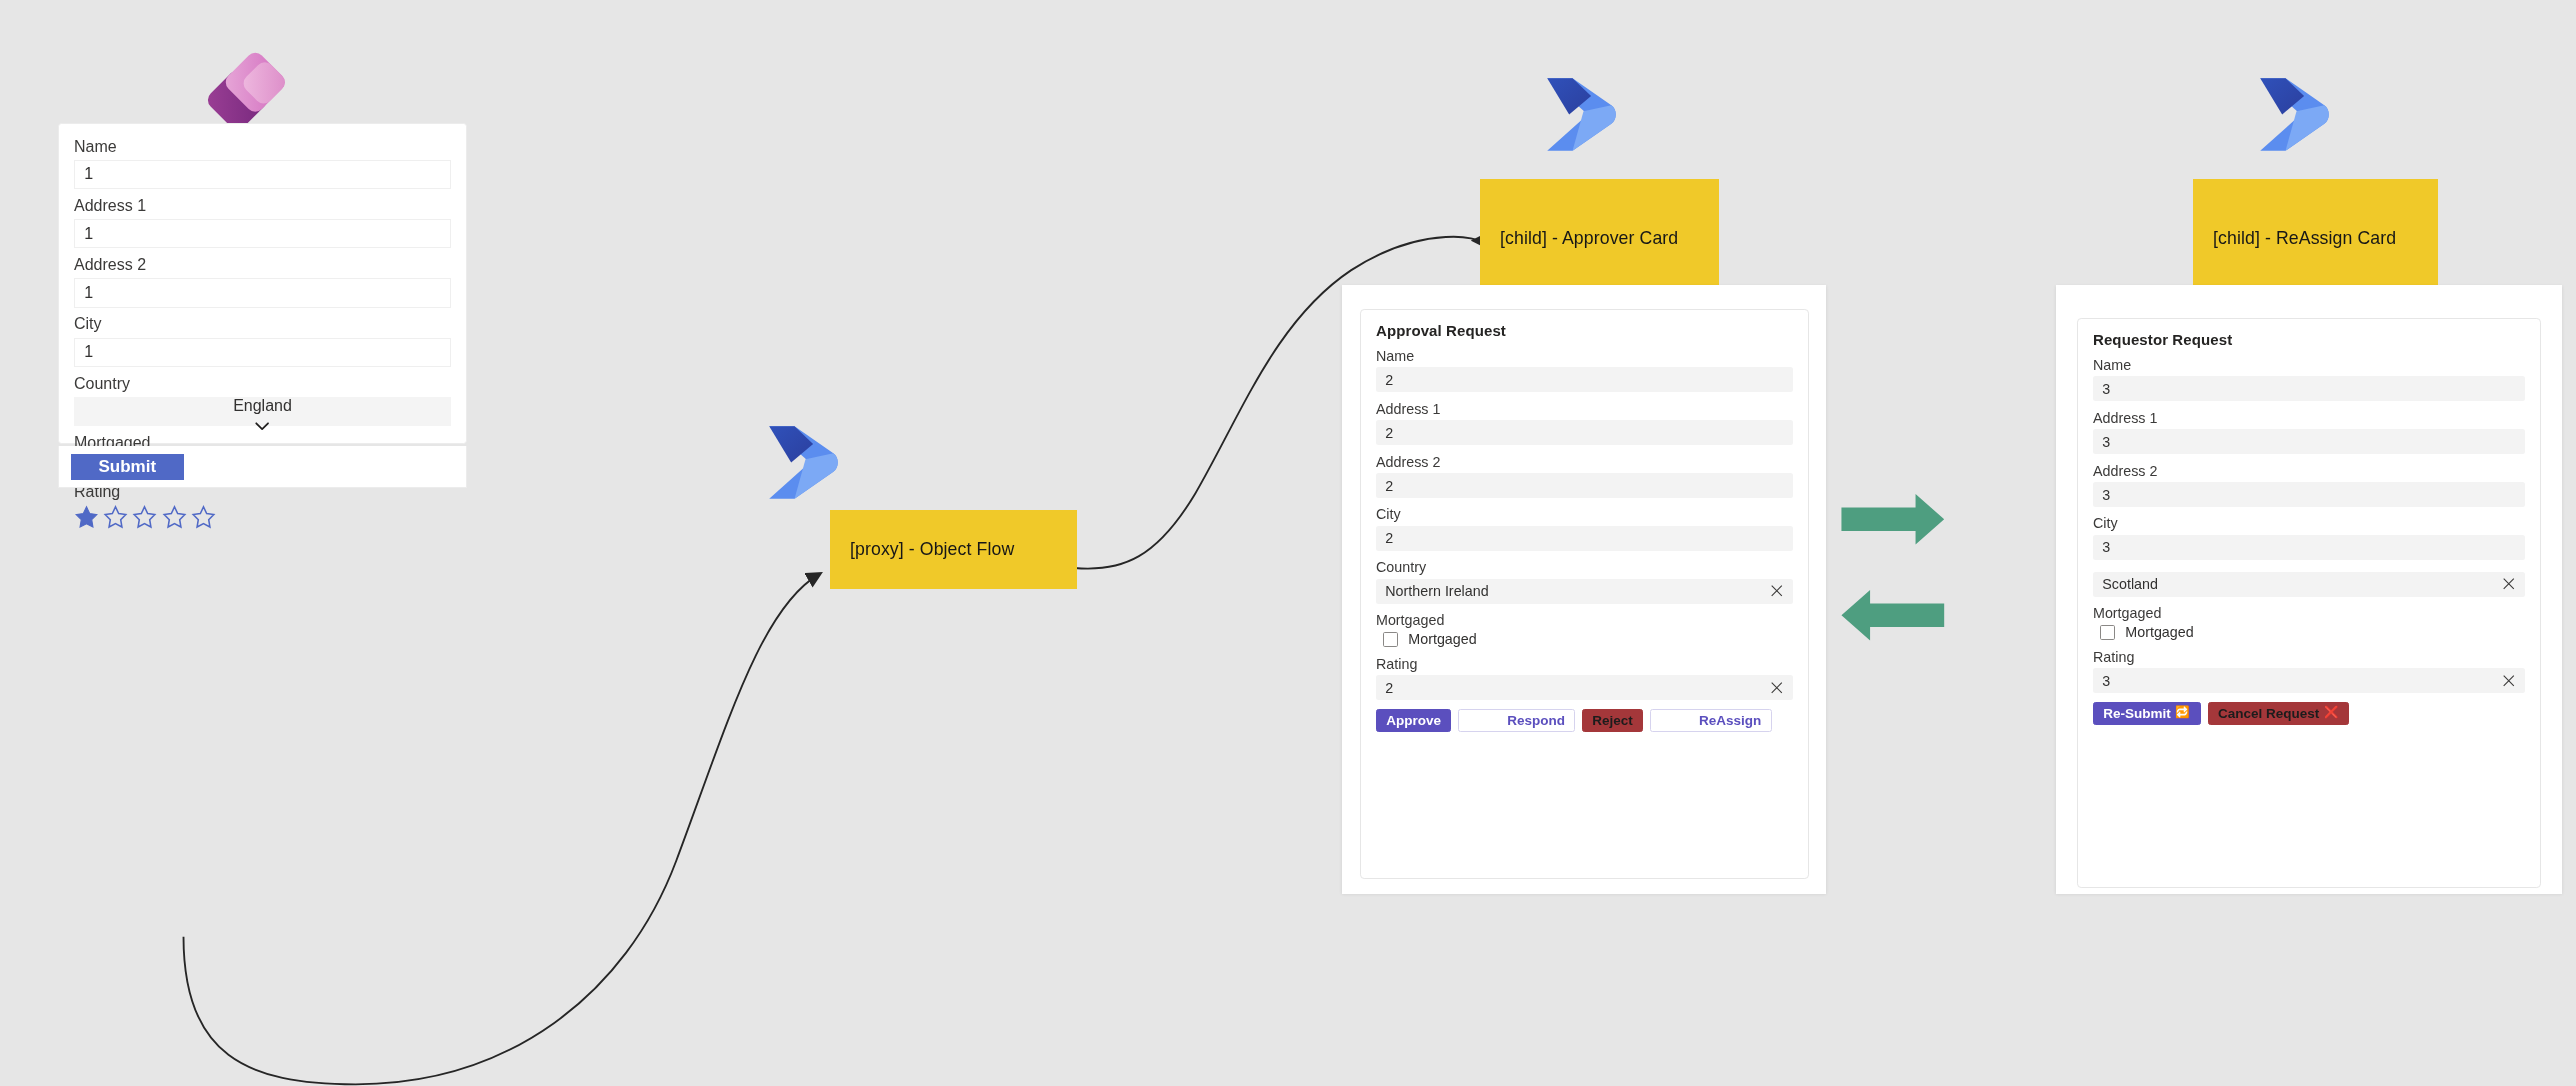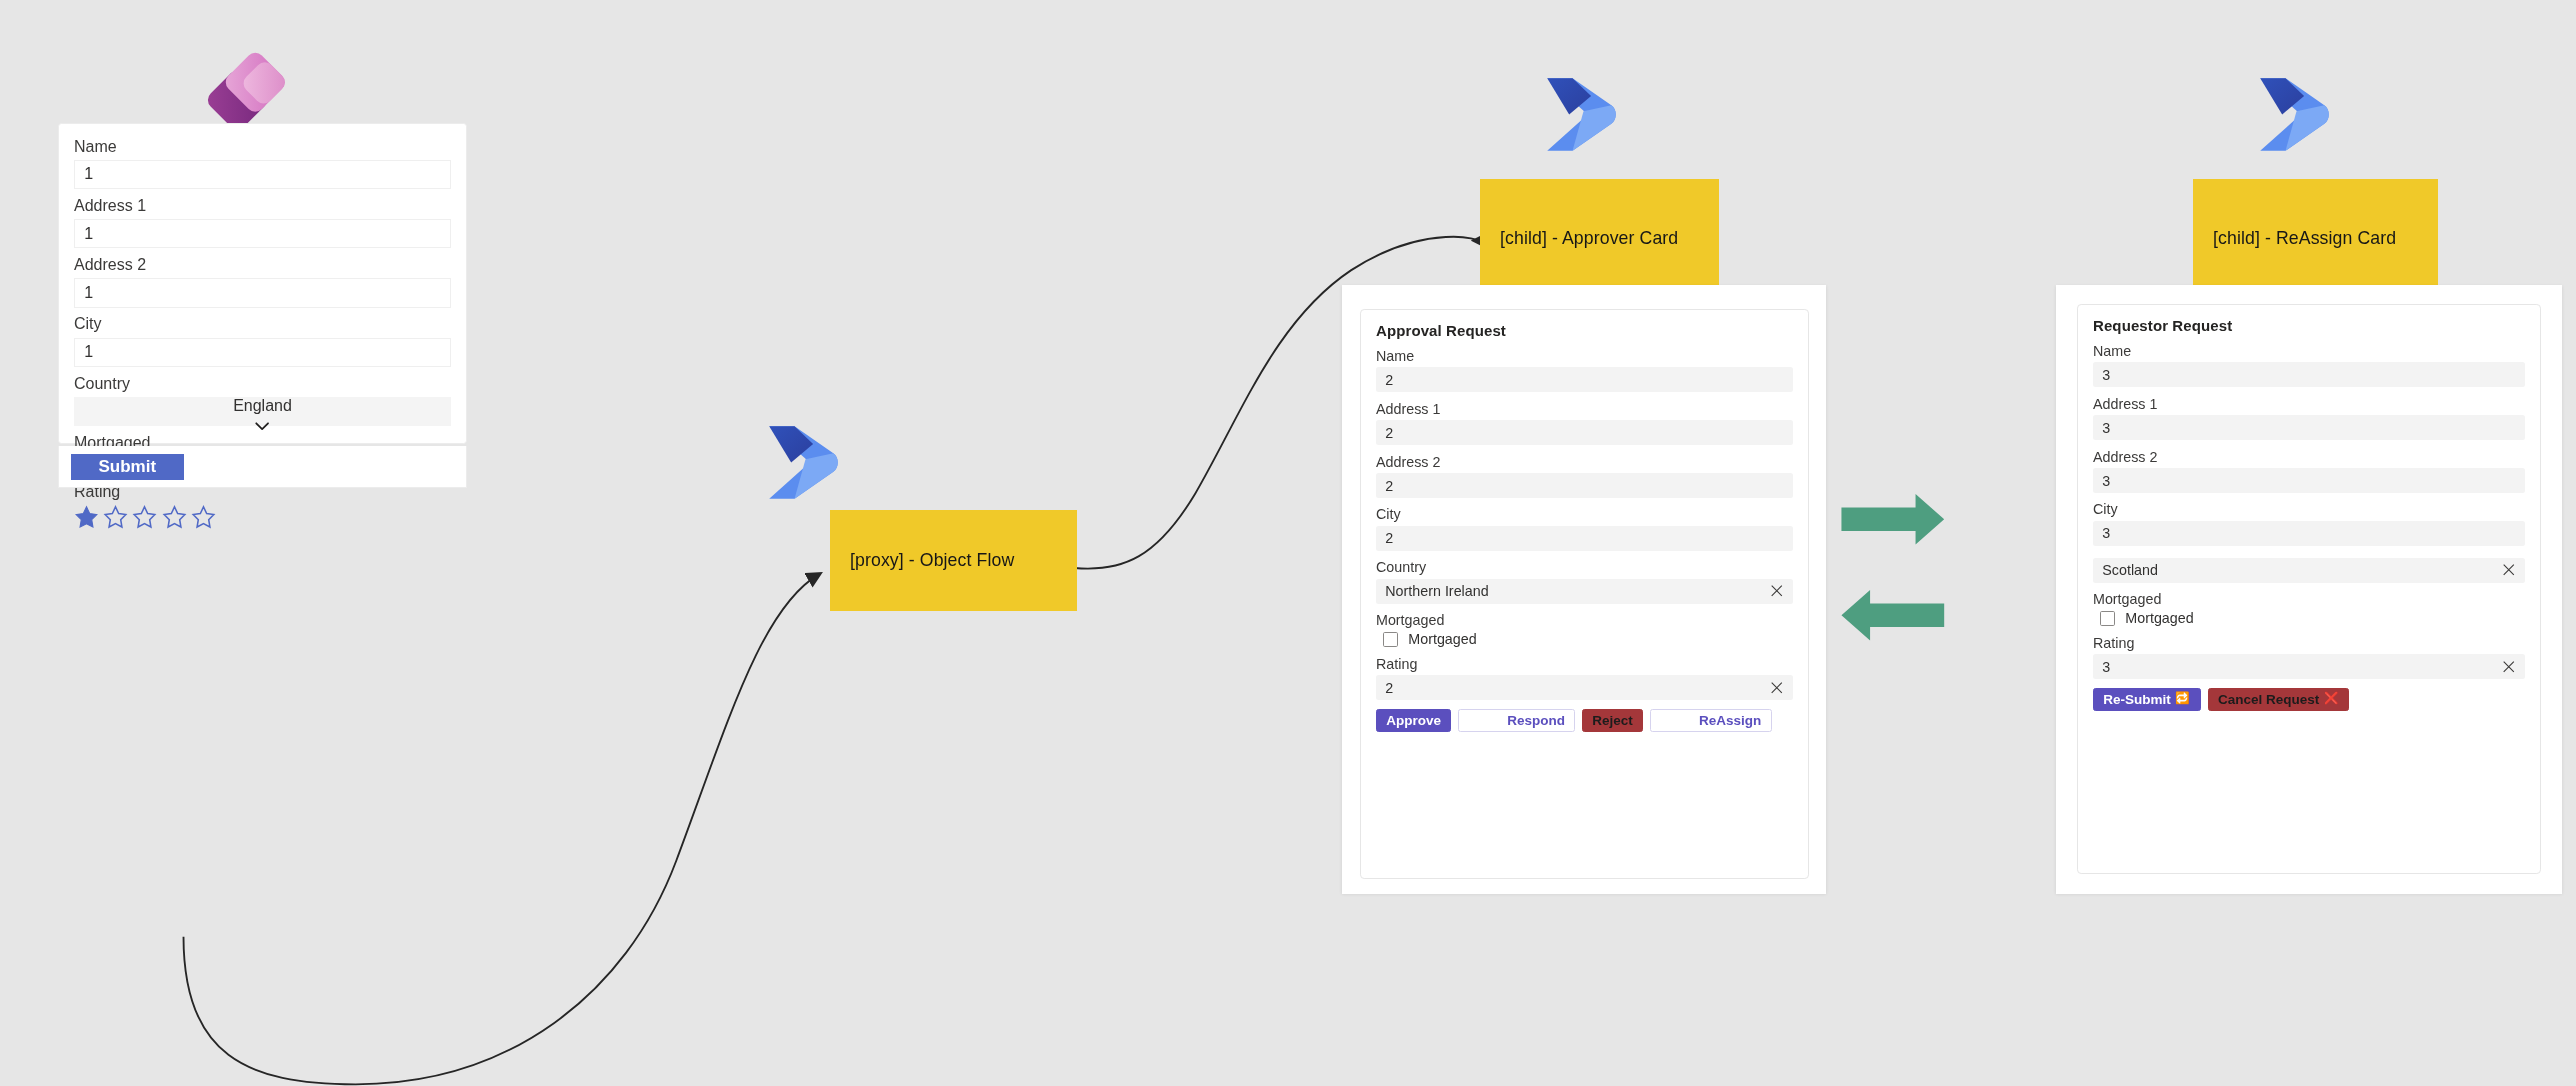--- a/index.html
+++ b/index.html
@@ -384,21 +384,21 @@
             <stop offset="0" stop-color="#3051ba"></stop>
             <stop offset="1" stop-color="#2b3f9e"></stop>
           </linearGradient>
       </defs>
       <path d="M12,5 L42,5 L88,37 C95,42 95,54 88,59 L42,91 L12,91 L60,48 Z" fill="#5b8def"></path>
       <path d="M12,5 L42,5 L64,26 L38,48 Z" fill="url(#pa1a)"></path>
       <path d="M55,44 L88,37 C95,42 95,54 88,59 L42,91 Z" fill="#7ca9f5"></path>
       <path d="M12,5 L42,5 L88,37 C95,42 95,54 88,59 L42,91 L12,91 L60,48 Z" fill="none"></path>
     </svg>
   </div>
-  <div class="node" style="left:795px; top:510px; width:247px; height:101px;">
+  <div class="node" style="left:795px; top:510px; width:247px; height:79px;">
     <span>[proxy] - Object Flow</span>
   </div>
 
   <div class="pa-logo" style="left:1502px; top:74px;">
     <svg viewBox="0 0 110 96">
       <defs>
         <linearGradient id="pa2a" x1="0" y1="0" x2="1" y2="1">
             <stop offset="0" stop-color="#3051ba"></stop>
             <stop offset="1" stop-color="#2b3f9e"></stop>
           </linearGradient>
@@ -503,21 +503,21 @@
   </div>
 
   <div class="green-arrows">
     <svg viewBox="0 0 240 190">
       <path d="M0,16 L88,16 L88,0 L122,30 L88,60 L88,44 L0,44 Z" fill="#4e9e80"></path>
       <path d="M122,130 L34,130 L34,114 L0,144 L34,174 L34,158 L122,158 Z" fill="#4e9e80"></path>
     </svg>
   </div>
 
   <div class="ac-outer" style="left:2021px; top:285px; width:506px; height:609px;"></div>
-  <div class="ac-card" style="left:2042px; top:304px; width:464px; height:570px;">
+  <div class="ac-card" style="left:2042px; top:318px; width:464px; height:570px;">
 
     <div class="ac-title">Requestor Request</div>
 
     <div>
       <div class="ac-lbl">Name</div>
       <div class="ac-input">
         <span>3</span>
       </div>
     </div>
 

